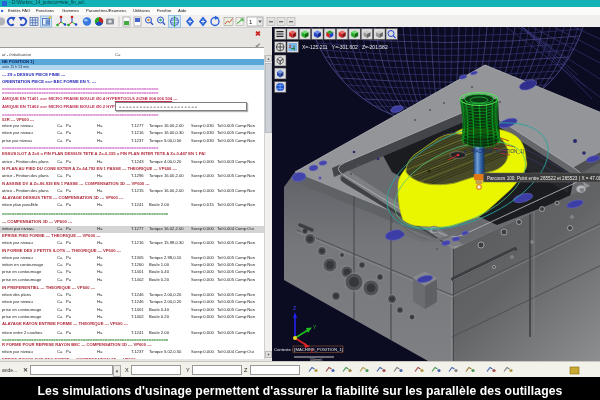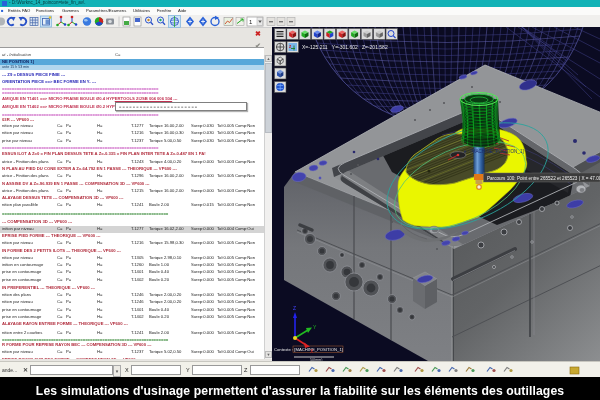--- a/index.html
+++ b/index.html
@@ -843,13 +843,13 @@
 <path d="M160,8.5 l3,-4 l2.5,1.5" stroke="#a08040" stroke-width="1.2" fill="none"></path>
 <circle cx="167" cy="7.5" r="1.6" fill="#4a9a5a"></circle>
 <path d="M181,8.5 l3,-4 l2.5,1.5" stroke="#4a6ab0" stroke-width="1.2" fill="none"></path>
 <circle cx="188" cy="7.5" r="1.6" fill="#a05050"></circle>
 <path d="M198,8.5 l3,-4 l2.5,1.5" stroke="#808080" stroke-width="1.2" fill="none"></path>
 <circle cx="205" cy="7.5" r="1.6" fill="#b09a40"></circle>
 <rect x="264" y="4" width="9" height="7" fill="#c8a830" stroke="#8a6a10" stroke-width="0.6"></rect>
 </svg>
 </div>
 <div id="caption">
-    <div>Les simulations d'usinage permettent d'assurer la fiabilité sur les éléments des outillages</div>
+    <div>Les simulations d'usinage permettent d'assurer la fiabilité sur les parallèle des outillages</div>
   </div>
 </body></html>

